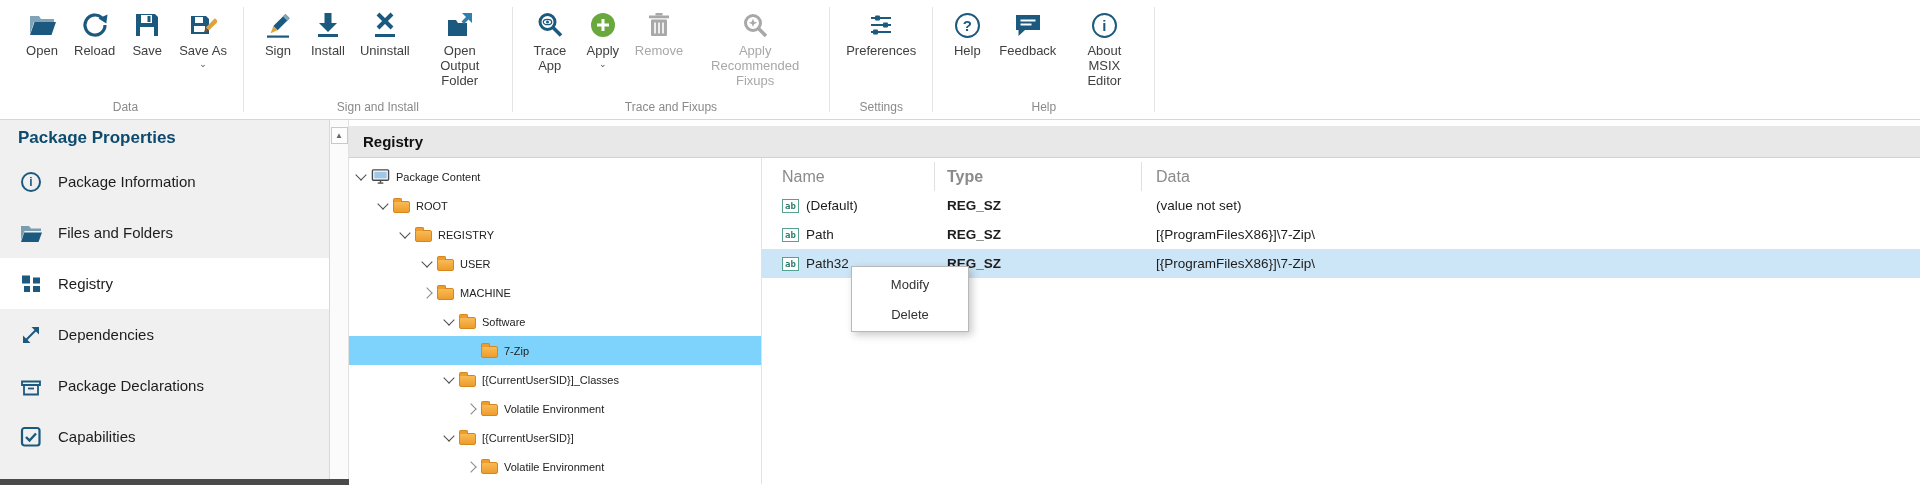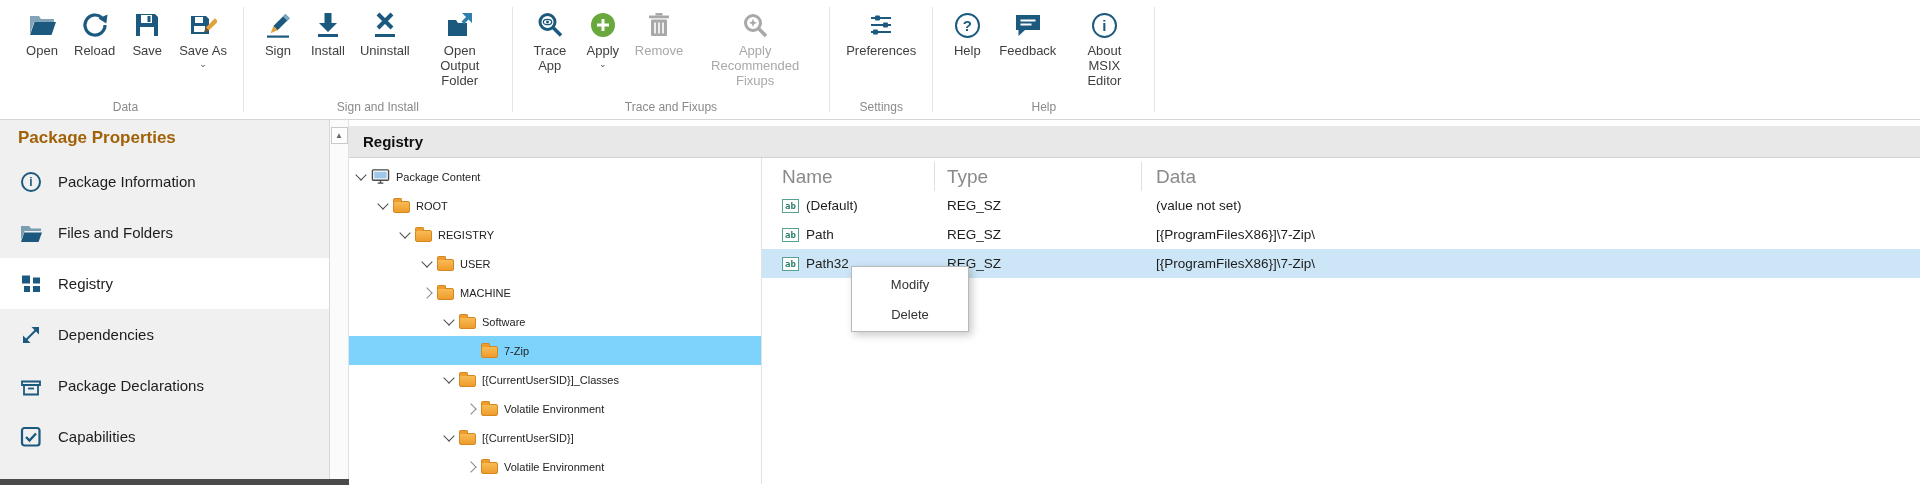--- a/index.html
+++ b/index.html
@@ -22,21 +22,21 @@
   .wrap72  .cap { max-width:72px; }
   .wrap68  .cap { max-width:68px; }
   .wrap116 .cap { max-width:116px; }
   .circ-ic { width:25px; height:25px; border:2.6px solid #1b5a7e; border-radius:50%; color:#1b5a7e;
              font-weight:bold; font-size:15px; display:flex; align-items:center; justify-content:center; }
 
   
   .bodyrow { display:flex; height:364px; }
 
   .sidebar { width:330px; background:#f0f0f0; border-right:1px solid #d8d8d8; flex:none; }
-  .sb-title { padding:8px 18px 8px; font-size:17px; font-weight:bold; color:#a16207; }
+  .sb-title { padding:8px 18px 8px; font-size:17px; font-weight:bold; color:#0c4a6e; }
   .sb-item { height:51px; display:flex; align-items:center; gap:16px; padding:0 20px; font-size:15px; color:#1d1d1d; }
   .sb-item.sel { background:#fff; }
   .sb-ic { width:22px; height:22px; display:flex; align-items:center; justify-content:center; flex:none; color:#1b5a7e; }
   .i-circ { width:20px; height:20px; border:2.2px solid #1b5a7e; border-radius:50%; color:#1b5a7e;
             font-weight:bold; font-size:12px; display:flex; align-items:center; justify-content:center; }
 
   .vscroll { width:19px; background:#fbfbfb; border-right:1px solid #e2e2e2; flex:none; display:flex; justify-content:center; align-items:flex-start; padding-top:7px; }
   .scrollbtn { width:17px; height:17px; border:1px solid #c9c9c9; background:#fdfdfd; font-size:8px; color:#666;
                display:flex; align-items:center; justify-content:center; }
 
@@ -56,25 +56,25 @@
   .chev.none { visibility:hidden; }
   .tfold { width:17px; height:12px; background:linear-gradient(#f8bb55,#ee9c2c); border:1px solid #d4871f; border-radius:2px;
            position:relative; margin-top:3px; flex:none; }
   .tfold::before { content:""; position:absolute; top:-4px; left:-1px; width:7px; height:3px; background:#ee9c2c;
                    border:1px solid #d4871f; border-bottom:none; border-radius:2px 2px 0 0; }
   .lv0{padding-left:8px}.lv1{padding-left:30px}.lv2{padding-left:52px}.lv3{padding-left:74px}.lv4{padding-left:96px}.lv5{padding-left:118px}
 
   
   .tbl { flex:1; padding-top:4px; display:flex; flex-direction:column; min-width:0; }
   .trow, .throw { height:29px; display:flex; align-items:center; flex:none; }
-  .throw { color:#8a8a8a; font-size:19px; }
+  .throw { color:#8a8a8a; font-size:16px; }
   .trow  { font-size:13.5px; color:#1d1d1d; }
   .trow.sel { background:#cde6f7; }
   .cn { width:173px; padding-left:20px; display:flex; align-items:center; gap:7px; height:100%; }
-  .ct { width:207px; padding-left:12px; height:100%; display:flex; align-items:center; }
+  .ct { width:207px; padding-left:12px; height:100%; display:flex; align-items:center;font-weight:bold; }
   .cd { flex:1; padding-left:14px; height:100%; display:flex; align-items:center; }
   .throw .cn, .throw .ct { border-right:1px solid #e0e0e0; }
   .abic { width:17px; height:14px; border:1px solid #58a08f; color:#2c7f6a; background:#fff; font-size:9px; font-weight:bold;
           display:flex; align-items:center; justify-content:center; flex:none; font-family:"DejaVu Sans Mono", monospace; }
 
   
   .ctx { position:absolute; left:502px; top:108px; width:118px; background:#fff; border:1px solid #b8b8b8;
          box-shadow:3px 3px 8px rgba(0,0,0,.22); padding:2px 0; z-index:5; }
   .ctx-item { height:30px; display:flex; align-items:center; justify-content:center; font-size:13px; color:#333; cursor:default; }
 

